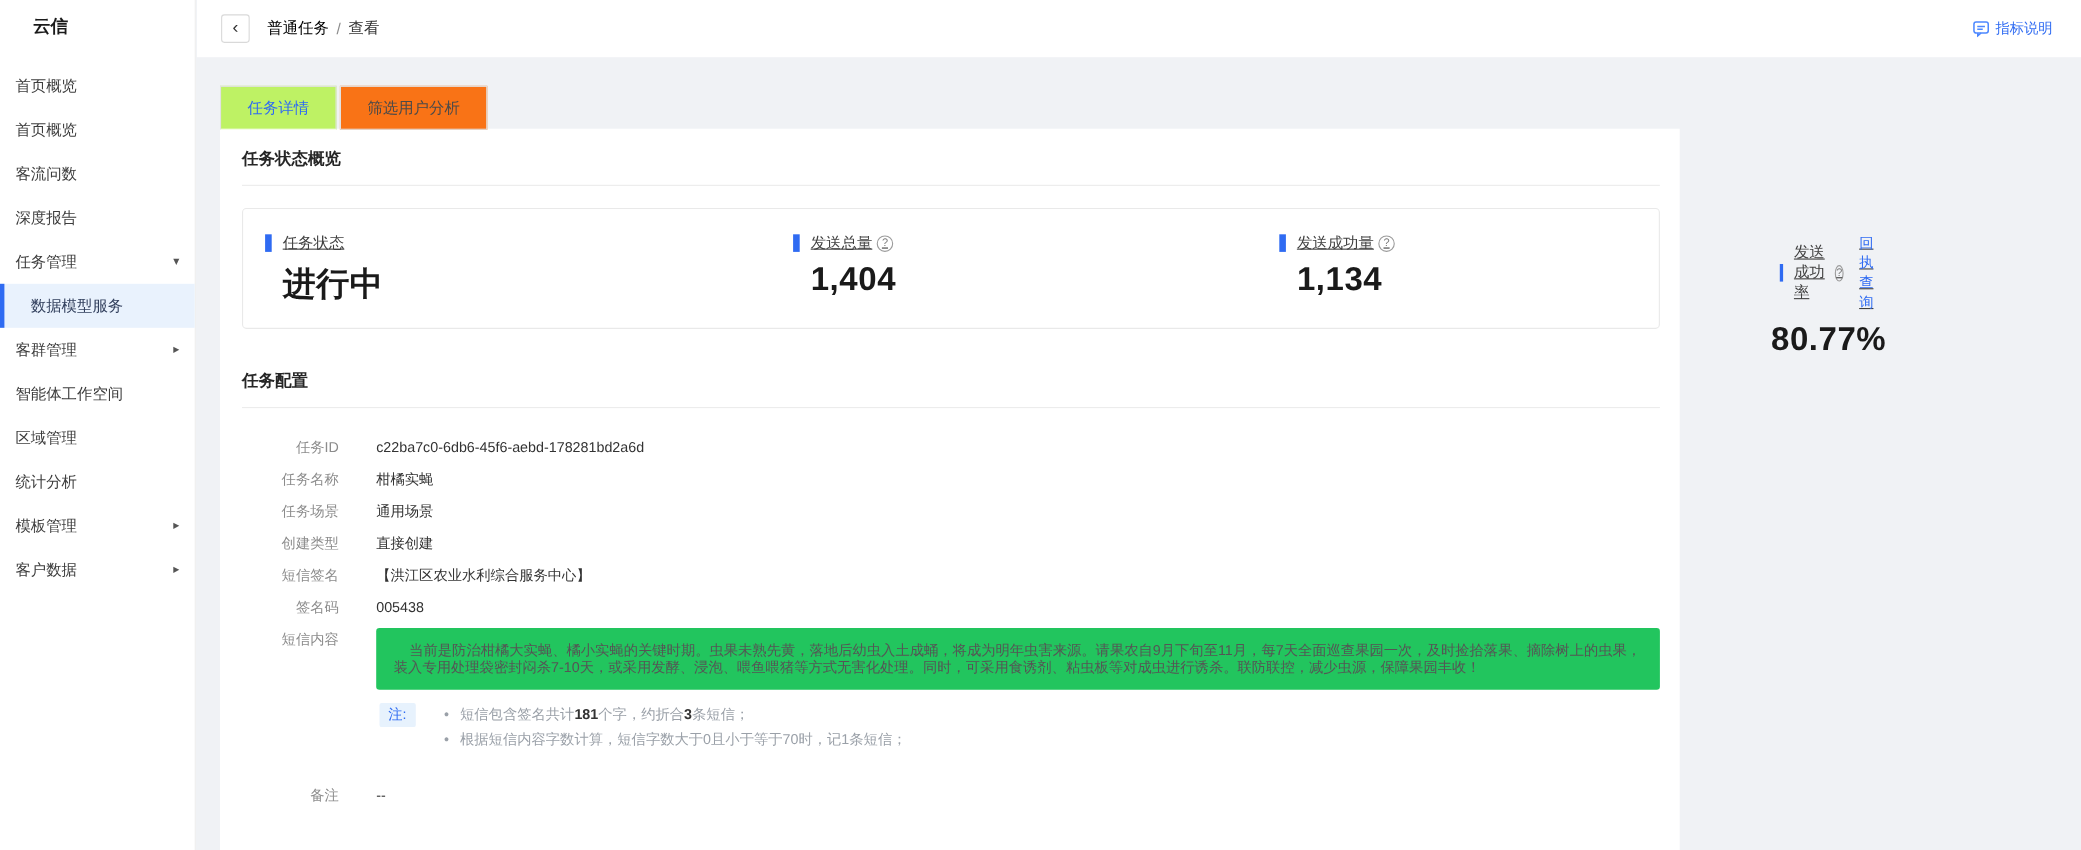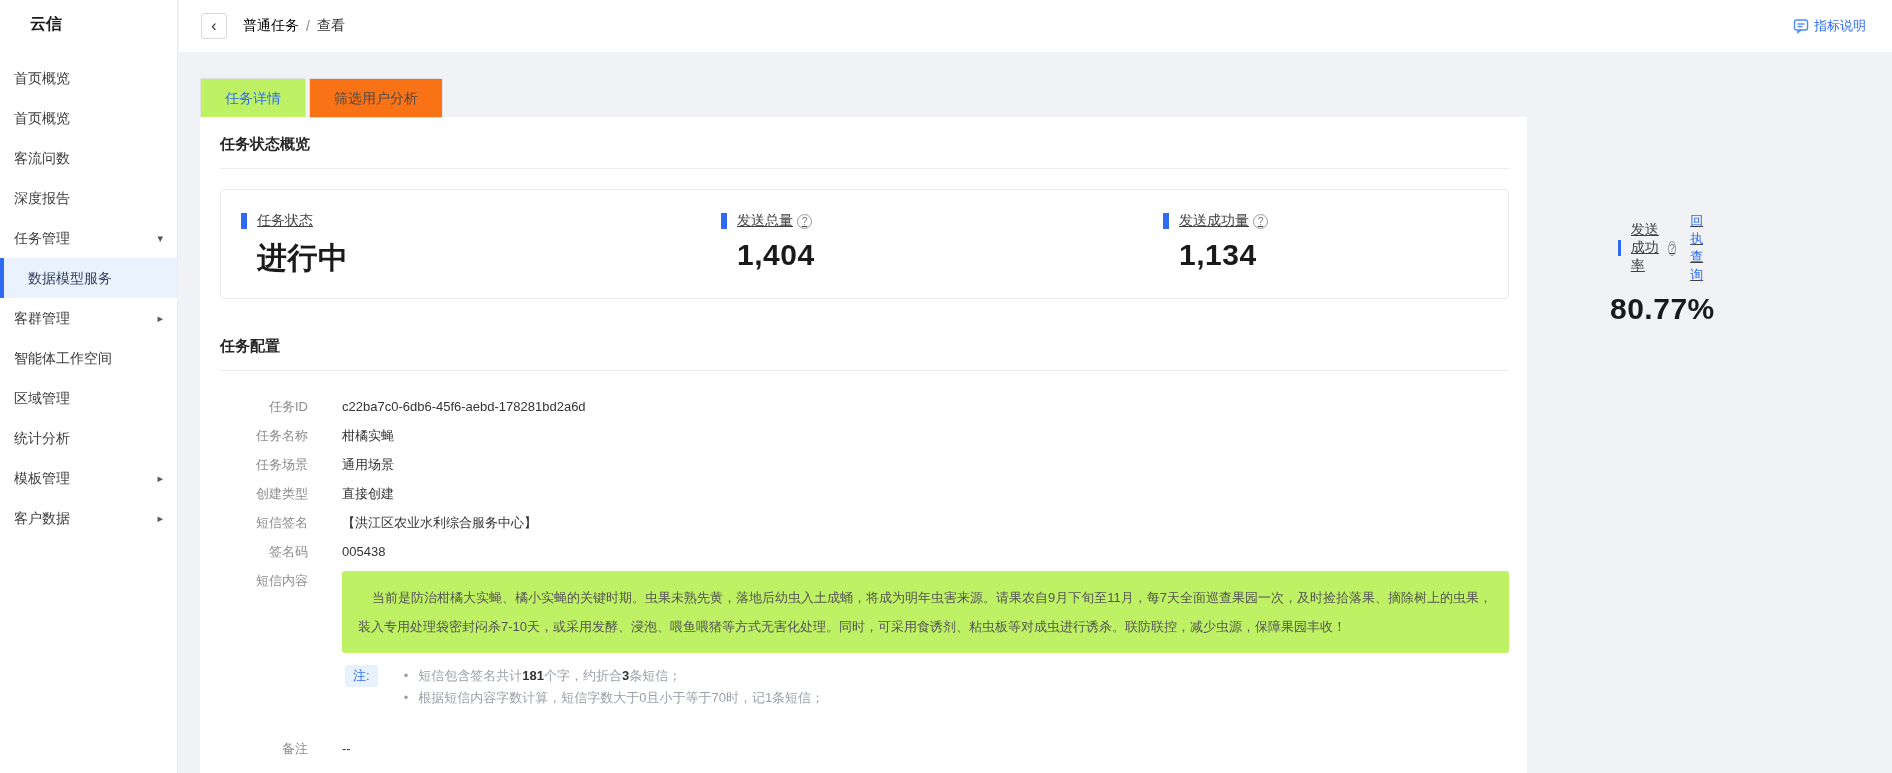--- a/index.html
+++ b/index.html
@@ -44,21 +44,21 @@
   .q-icon { width:15px; height:15px; border:1px solid #9b9b9b; border-radius:50%; font-size:10px; color:#7a7a7a; display:inline-flex; align-items:center; justify-content:center; margin-left:4px; cursor:pointer; }
   .receipt-link { color:#2f6bf2; font-size:13px; margin-left:14px; cursor:pointer; }
   .stat-value { margin-top:8px; margin-left:16px; font-size:30px; color:#1a1a1a; font-weight:bold; letter-spacing:0.5px; }
   .stat-col.c4 .stat-value { margin-left:-8px; font-weight:600; }
   .cfg-title { margin-top:36px; }
   
   .fields { padding-top:26px; font-size:13px; }
   .frow { display:flex; margin-bottom:9px; line-height:20px;gap:20px; }
   .flabel { width:88px; text-align:right; color:#8c8c8c; flex-shrink:0; }
   .fvalue { margin-left:14px; color:#333; }
-  .sms-box { margin-left:14px; flex:1; background:#bef264; border-radius:3px; padding:12px 16px; line-height:29px; color:#555; text-indent:14px; }
+  .sms-box { margin-left:14px; flex:1; background:#22c55e; border-radius:3px; padding:12px 16px; line-height:16px; color:#555; text-indent:14px; }
   .note-row { display:flex; margin:12px 0 0 125px; align-items:flex-start; }
   .note-badge { background:#e7f2fd; color:#2f6bf2; padding:2px 8px; font-size:13px; border-radius:2px; flex-shrink:0; }
   .note-list { margin-left:26px; color:#9aa0a8; font-size:13px; line-height:22px; }
   .note-bullet { display:flex; }
   .dot { margin-right:10px; }
   .note-strong { color:#333; font-weight:bold; }
   .note-cont { padding-left:16px; }
   .remark-row { margin-top:30px;align-items:center; }
 </style>
 </head>

